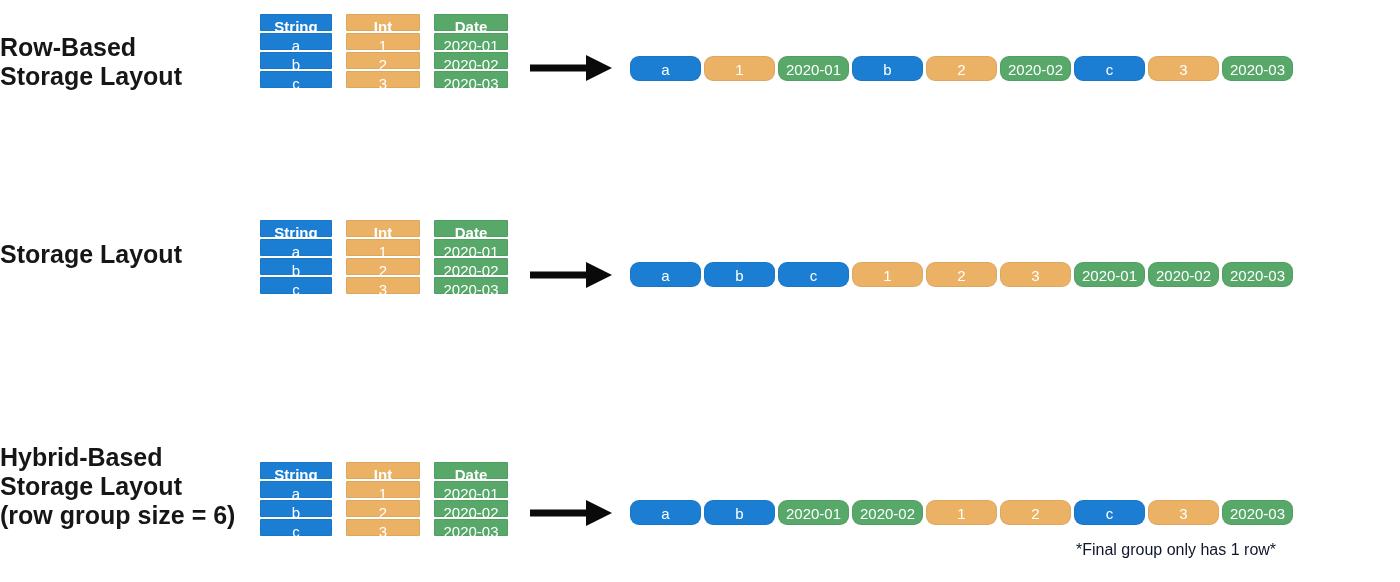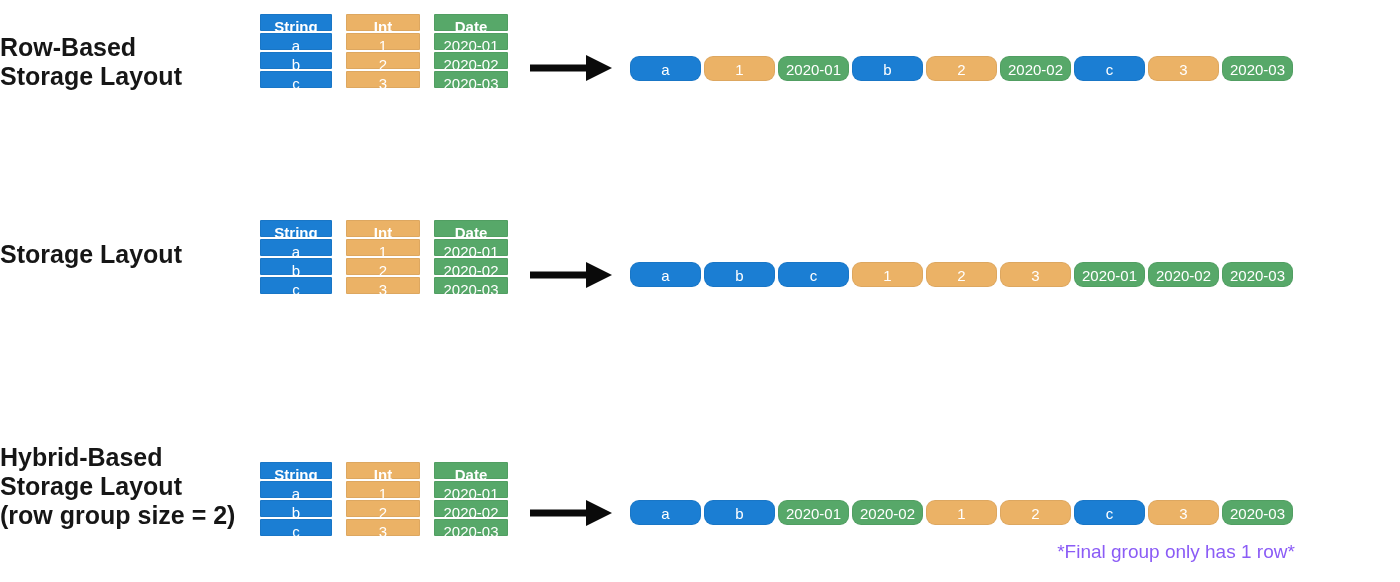--- a/index.html
+++ b/index.html
@@ -29,21 +29,21 @@
     color:#ffffff;font-size:15px;box-sizing:border-box;
     border:1px solid rgba(0,0,0,0.06);
   }
   [data-c="blue"]{background:var(--c-blue,#1b7ed3);}
   [data-c="orange"]{background:var(--c-orange,#ebb266);}
   [data-c="green"]{background:var(--c-green,#57a869);}
   .arrow{position:absolute;left:530px;}
   .arrow rect,.arrow polygon{fill:var(--c-arrow_black,#0a0a0a);}
   .footnote{
     position:absolute;left:1176px;top:541px;transform:translateX(-50%);
-    font-size:19px;color:#8b5cf6;white-space:nowrap;
+    font-size:16px;color:#0f172a;white-space:nowrap;
   }
   
   .s1 .title{top:33px;}   .s1 .table{top:14px;}  .s1 .arrow{top:54px;}  .s1 .seq{top:56px;}
   .s2 .title{top:240px;}  .s2 .table{top:220px;} .s2 .arrow{top:261px;} .s2 .seq{top:262px;}
   .s3 .title{top:443px;}  .s3 .table{top:462px;} .s3 .arrow{top:499px;} .s3 .seq{top:500px;}
 </style>
 </head>
 <body>
 
 <div class="stage">
@@ -134,21 +134,21 @@
       <div class="pill" data-c="green">2020-01</div>
       <div class="pill" data-c="green">2020-02</div>
       <div class="pill" data-c="green">2020-03</div>
     </div>
   </div>
 
   <div class="s3">
     <div class="title">
       <div>Hybrid-Based</div>
       <div>Storage Layout</div>
-      <div>(row group size = 2)</div>
+      <div>(row group size = 6)</div>
     </div>
 
     <div class="table">
       <div class="col col-string">
         <div class="cell head" data-c="blue">String</div>
         <div class="cell" data-c="blue">a</div>
         <div class="cell" data-c="blue">b</div>
         <div class="cell" data-c="blue">c</div>
       </div>
       <div class="col col-int">

